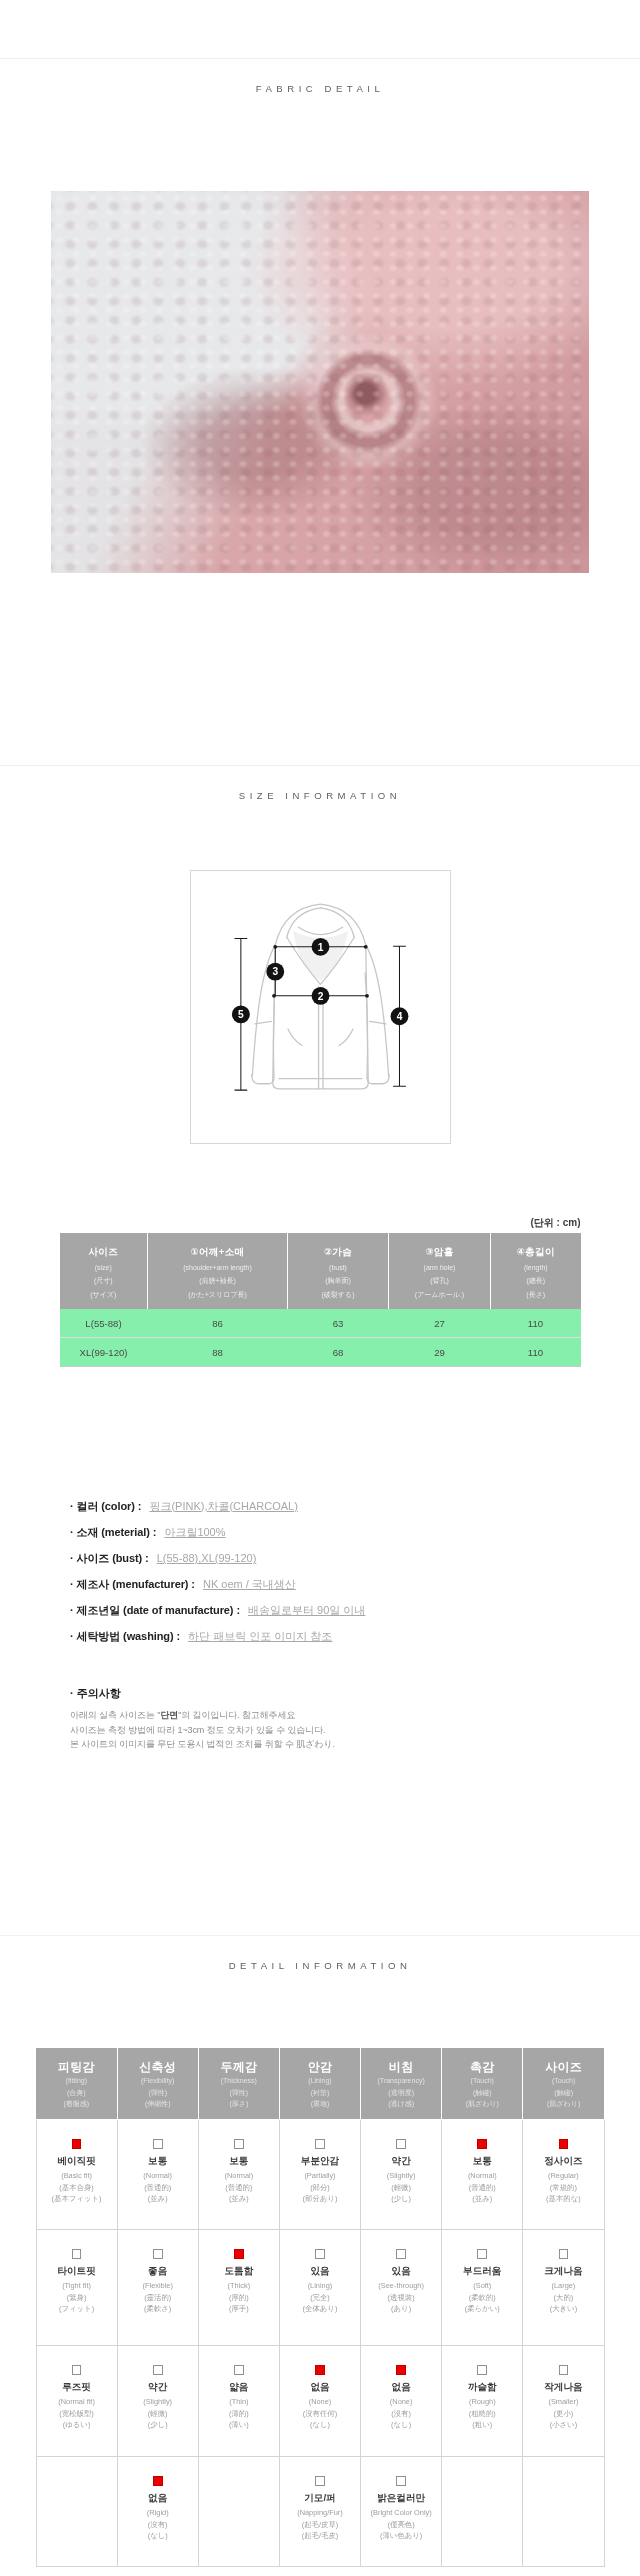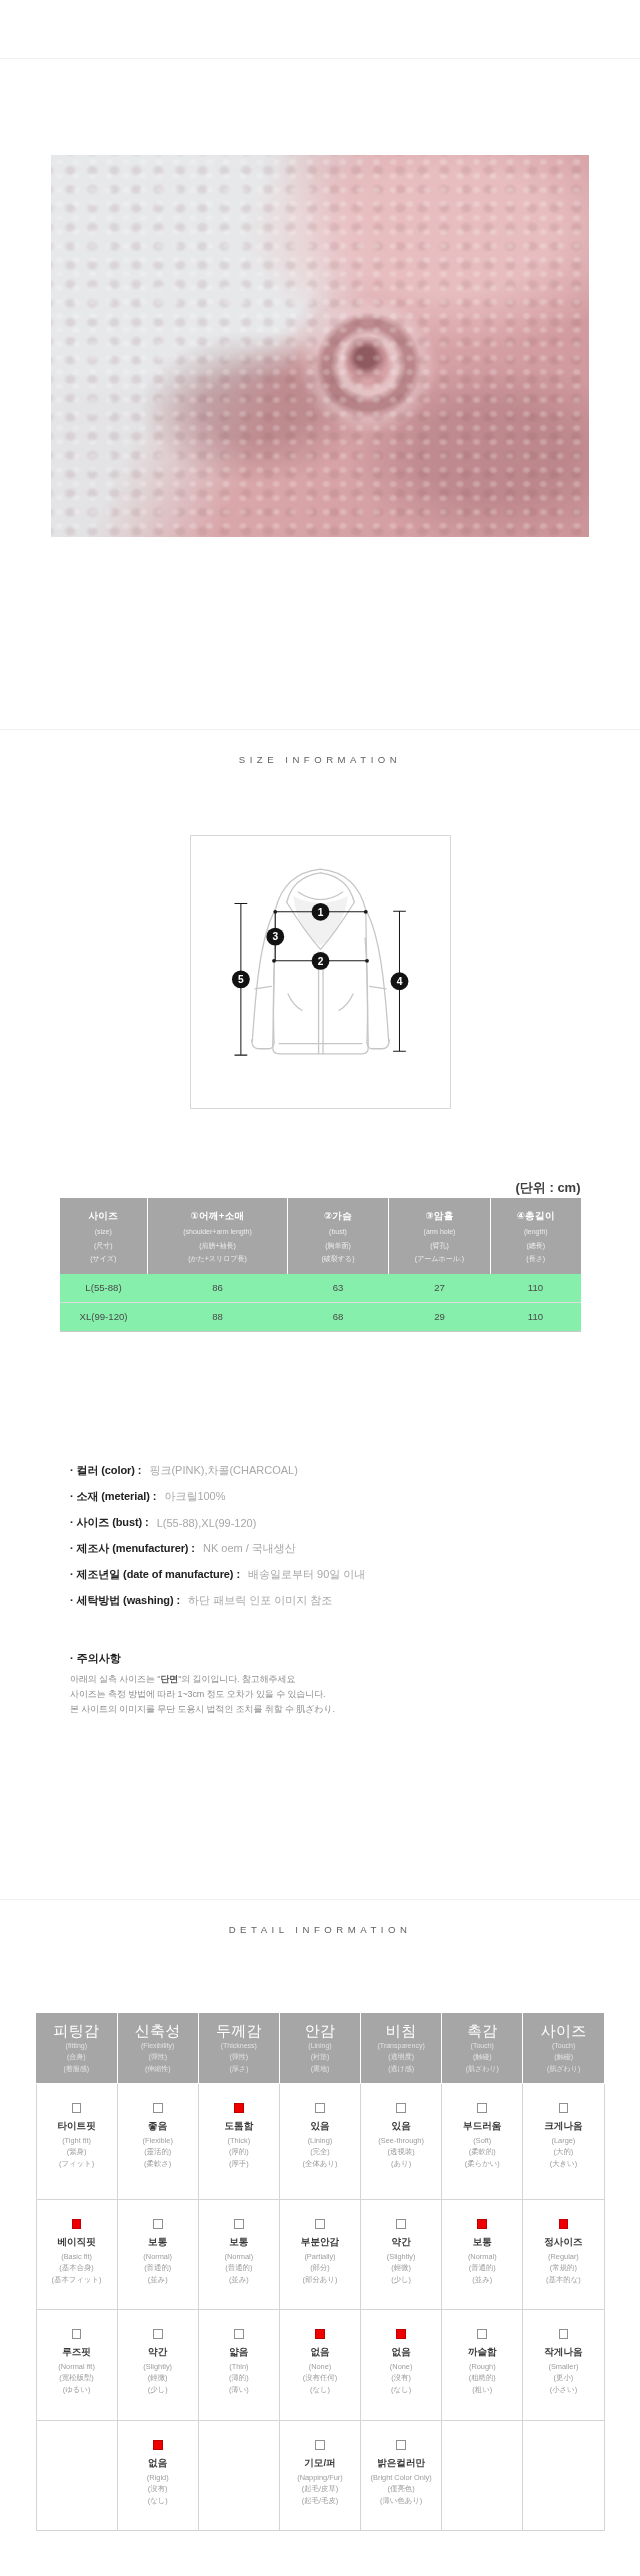--- a/index.html
+++ b/index.html
@@ -36,53 +36,53 @@
     background-size:16.7px 14px,22px 19px;
     background-position:0 0,8.3px 5.8px;
   }
   
   .diagram-box{
     width:259px;height:272px;border:0.6px solid #d7d7d7;margin:69px auto 0;
     background:#fff;
   }
   
   .table-wrap{width:521px;margin:74px auto 0;}
-  .unit-note{text-align:right;font-size:13px;color:#3d3d3d;line-height:9.6px;margin-bottom:5.8px;font-weight:700;}
+  .unit-note{text-align:right;font-size:10px;color:#3d3d3d;line-height:9.6px;margin-bottom:5.8px;font-weight:700;}
   table.size-table{width:100%;border-collapse:collapse;table-layout:fixed;}
   .size-table th{
     background:#a6a6a6;color:#fff;font-weight:400;vertical-align:middle;
     padding:10.2px 2.6px 7.7px;border-left:1.3px solid #fff;
   }
   .size-table th:first-child{border-left:none;}
   .size-table .th-ko{display:block;font-size:9.6px;font-weight:700;line-height:16.7px;margin-bottom:0.6px;letter-spacing:0.3px;}
   .size-table .th-sub{display:block;font-size:7px;color:#ececec;line-height:13.5px;font-weight:400;}
   .size-table td{
     height:26px;text-align:center;font-size:9.6px;color:#4a4a4a;
     border-bottom:0.6px solid #dddddd;background:#86efac;
   }
   .size-table tbody tr:last-child td{border-bottom:1.3px solid #c9c9c9;}
   
   .product-info{margin:126px 0 0 70px;}
   .pi-item{height:26px;display:flex;align-items:center;font-size:11px;white-space:pre;}
   .pi-label{color:#222222;font-weight:700;letter-spacing:-0.1px;}
-  .pi-value{color:#a8a8a8;margin-left:5.1px;font-weight:400;}
+  .pi-value{color:#a8a8a8;margin-left:5.1px;font-weight:400;text-decoration:underline;}
   
   .notice{margin:37px 0 0 70px;}
   .notice-heading{font-size:11px;font-weight:700;color:#222222;height:15.4px;line-height:15.4px;}
   .notice-body{margin-top:6.4px;}
   .notice-line{margin:0;font-size:9px;color:#8d8d8d;line-height:14.7px;letter-spacing:-0.1px;}
   .notice-line b{color:#555555;}
   
   table.detail-table{width:569px;margin:77px auto 0;border-collapse:collapse;table-layout:fixed;}
   .detail-table th{
     background:#a6a6a6;vertical-align:middle;padding:10.2px 1.3px 9px;
     border-left:1.3px solid #fff;border-bottom:1.3px solid #fff;
   }
   .detail-table th:first-child{border-left:none;}
-  .dt-ko{display:block;font-size:15px;font-weight:400;color:#ffffff;line-height:16.7px;letter-spacing:0.3px;}
+  .dt-ko{display:block;font-size:12px;font-weight:700;color:#ffffff;line-height:16.7px;letter-spacing:0.3px;}
   .dt-sub{display:block;font-size:7px;color:#e3e3e3;line-height:11.5px;font-weight:400;}
   .detail-table td{
     border:0.6px solid #d4d4d4;vertical-align:top;text-align:center;padding:0;background:#fff;
   }
   .cbx{width:7.7px;height:7.7px;border:0.6px solid #909090;margin:19px auto 5.8px;background:#fff;}
   .cbx.checked{background:#ee0000;border-color:#bf0000;}
   .dk{font-size:9.6px;font-weight:700;color:#3a3a3a;line-height:14px;margin-bottom:1.9px;}
   .ds{font-size:7.4px;color:#9d9d9d;line-height:11.5px;}
   
   .jacket{stroke:#c6c6c6;stroke-width:2;fill:none;stroke-linecap:round;stroke-linejoin:round;}
@@ -92,20 +92,21 @@
   .mcirc{fill:#121212;}
   .mnum{fill:#ffffff;font-size:16px;font-weight:700;text-anchor:middle;font-family:"Liberation Sans","DejaVu Sans",sans-serif;}
 </style>
 </head>
 <body>
 
 <div class="page">
 
   <hr class="divider d1">
 
+  <h2 class="section-title">FABRIC DETAIL</h2>
 
   <div class="fabric-photo"></div>
 
   <hr class="divider d2">
 
   <h2 class="section-title">SIZE INFORMATION</h2>
 
   <div class="diagram-box">
     <svg width="259" height="272" viewBox="0 0 406 427">
 
@@ -285,20 +286,71 @@
           <th>
             <span class="dt-ko">사이즈</span>
             <span class="dt-sub">(Touch)</span>
             <span class="dt-sub">(触碰)</span>
             <span class="dt-sub">(肌ざわり)</span>
           </th>
         </tr>
       </thead>
     <tbody id="detail-body">
         <tr>
+          <td style="height: 109px;">
+            <div class="cbx checked"></div>
+            <div class="dk">베이직핏</div>
+            <div class="ds">(Basic fit)</div>
+            <div class="ds">(基本合身)</div>
+            <div class="ds">(基本フィット)</div>
+          </td>
+          <td style="height: 109px;">
+            <div class="cbx"></div>
+            <div class="dk">보통</div>
+            <div class="ds">(Normal)</div>
+            <div class="ds">(普通的)</div>
+            <div class="ds">(並み)</div>
+          </td>
+          <td style="height: 109px;">
+            <div class="cbx"></div>
+            <div class="dk">보통</div>
+            <div class="ds">(Normal)</div>
+            <div class="ds">(普通的)</div>
+            <div class="ds">(並み)</div>
+          </td>
+          <td style="height: 109px;">
+            <div class="cbx"></div>
+            <div class="dk">부분안감</div>
+            <div class="ds">(Partially)</div>
+            <div class="ds">(部分)</div>
+            <div class="ds">(部分あり)</div>
+          </td>
+          <td style="height: 109px;">
+            <div class="cbx"></div>
+            <div class="dk">약간</div>
+            <div class="ds">(Slightly)</div>
+            <div class="ds">(輕微)</div>
+            <div class="ds">(少し)</div>
+          </td>
+          <td style="height: 109px;">
+            <div class="cbx checked"></div>
+            <div class="dk">보통</div>
+            <div class="ds">(Normal)</div>
+            <div class="ds">(普通的)</div>
+            <div class="ds">(並み)</div>
+          </td>
+          <td style="height: 109px;">
+            <div class="cbx checked"></div>
+            <div class="dk">정사이즈</div>
+            <div class="ds">(Regular)</div>
+            <div class="ds">(常規的)</div>
+            <div class="ds">(基本的な)</div>
+          </td>
+        </tr>
+        <tr>
           <td style="height: 115px;">
             <div class="cbx"></div>
             <div class="dk">타이트핏</div>
             <div class="ds">(Tight fit)</div>
             <div class="ds">(緊身)</div>
             <div class="ds">(フィット)</div>
           </td>
           <td style="height: 115px;">
             <div class="cbx"></div>
             <div class="dk">좋음</div>
@@ -333,71 +385,20 @@
             <div class="ds">(Soft)</div>
             <div class="ds">(柔軟的)</div>
             <div class="ds">(柔らかい)</div>
           </td>
           <td style="height: 115px;">
             <div class="cbx"></div>
             <div class="dk">크게나옴</div>
             <div class="ds">(Large)</div>
             <div class="ds">(大的)</div>
             <div class="ds">(大きい)</div>
-          </td>
-        </tr>
-        <tr>
-          <td style="height: 109px;">
-            <div class="cbx checked"></div>
-            <div class="dk">베이직핏</div>
-            <div class="ds">(Basic fit)</div>
-            <div class="ds">(基本合身)</div>
-            <div class="ds">(基本フィット)</div>
-          </td>
-          <td style="height: 109px;">
-            <div class="cbx"></div>
-            <div class="dk">보통</div>
-            <div class="ds">(Normal)</div>
-            <div class="ds">(普通的)</div>
-            <div class="ds">(並み)</div>
-          </td>
-          <td style="height: 109px;">
-            <div class="cbx"></div>
-            <div class="dk">보통</div>
-            <div class="ds">(Normal)</div>
-            <div class="ds">(普通的)</div>
-            <div class="ds">(並み)</div>
-          </td>
-          <td style="height: 109px;">
-            <div class="cbx"></div>
-            <div class="dk">부분안감</div>
-            <div class="ds">(Partially)</div>
-            <div class="ds">(部分)</div>
-            <div class="ds">(部分あり)</div>
-          </td>
-          <td style="height: 109px;">
-            <div class="cbx"></div>
-            <div class="dk">약간</div>
-            <div class="ds">(Slightly)</div>
-            <div class="ds">(輕微)</div>
-            <div class="ds">(少し)</div>
-          </td>
-          <td style="height: 109px;">
-            <div class="cbx checked"></div>
-            <div class="dk">보통</div>
-            <div class="ds">(Normal)</div>
-            <div class="ds">(普通的)</div>
-            <div class="ds">(並み)</div>
-          </td>
-          <td style="height: 109px;">
-            <div class="cbx checked"></div>
-            <div class="dk">정사이즈</div>
-            <div class="ds">(Regular)</div>
-            <div class="ds">(常規的)</div>
-            <div class="ds">(基本的な)</div>
           </td>
         </tr>
         <tr>
           <td style="height: 110px;">
             <div class="cbx"></div>
             <div class="dk">루즈핏</div>
             <div class="ds">(Normal fit)</div>
             <div class="ds">(宽松版型)</div>
             <div class="ds">(ゆるい)</div>
           </td>

